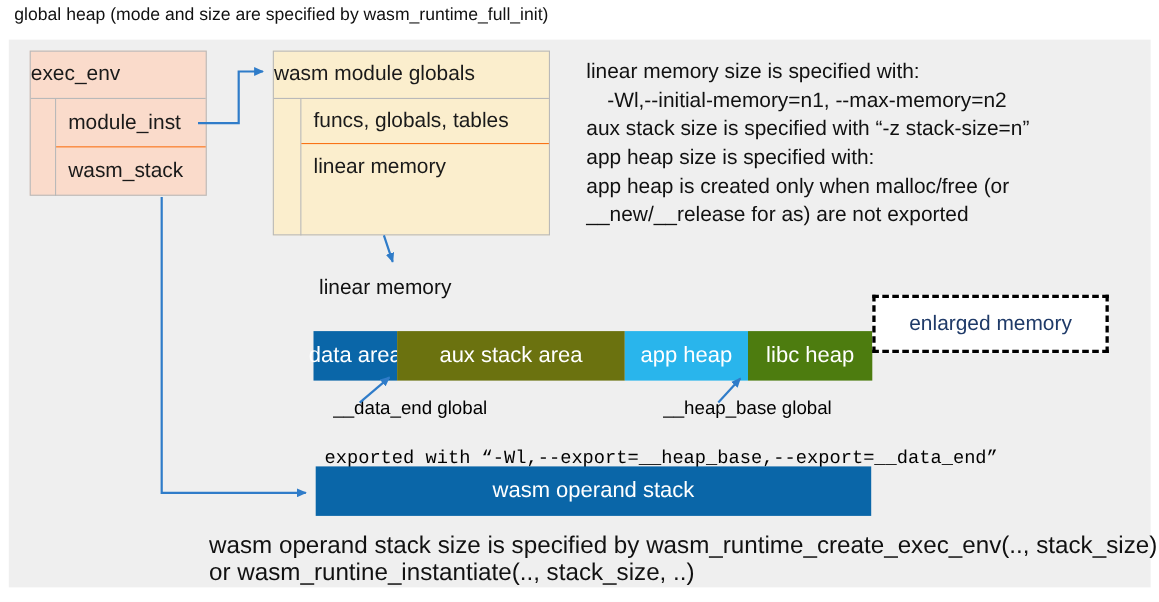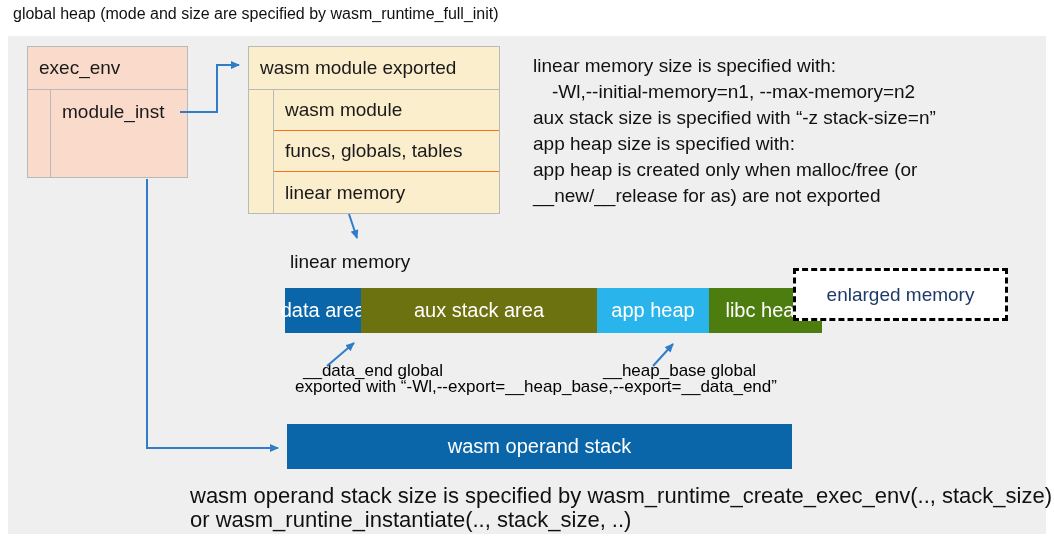--- a/index.html
+++ b/index.html
@@ -21,21 +21,21 @@
   .panel {
     position: absolute; left: 8px; top: 36px;
     width: 1038px; height: 498px;
     background: #efefef;
   }
 
   
   .sbox { position: absolute; border: 1px solid #b9b9b9; font-size: 19px; }
   .sbox .hdr {
     border-bottom: 1px solid #b9b9b9;
-    display: flex; align-items: center; padding-left: 11px;
+    display: flex; align-items: center; 
     white-space: nowrap;
   }
   .sbox .body { display: flex; }
   .sbox .strip { border-right: 1px solid #b9b9b9; }
   .sbox .rows { flex: 1; display: flex; flex-direction: column; }
   .sbox .row {
     display: flex; align-items: center; padding-left: 11px;
     border-bottom: 1px solid #f97316; white-space: nowrap;
   }
   .sbox .row:last-child { border-bottom: none; }
@@ -64,38 +64,38 @@
   .lm-label {
     position: absolute; left: 290px; top: 251px;
     font-size: 19px; color: #111; white-space: nowrap;
   }
   .membar {
     position: absolute; left: 285px; top: 288px; height: 45px;
     display: flex;
   }
   .memseg {
     height: 100%; display: flex; align-items: center; justify-content: center;
-    color: #ffffff; font-size: 20px; white-space: nowrap;
+    color: #ffffff; font-size: 20px; white-space: nowrap; margin-top: 13px;
   }
   .memseg.s0 { width: 76px; }
-  .memseg.s1 { width: 236px; }
+  .memseg.s1 { width: 207px; }
   .memseg.s2 { width: 112px; }
   .memseg.s3 { width: 113px; }
   .enlarged {
     position: absolute; left: 793px; top: 268px; width: 215px; height: 53px;
     background: #ffffff; border: 3px dashed #000000;
     display: flex; align-items: center; justify-content: center;
     font-size: 19px; white-space: nowrap;
   }
 
   
   .anno { position: absolute; font-size: 17px; color: #000000; white-space: nowrap; }
   #anno-data-end  { left: 303px; top: 361px; }
   #anno-heap-base { left: 603px; top: 361px; }
-  #anno-exported  { left: 295px; top: 377px; }
+  #anno-exported  { left: 295px; top: 408px; font-family: Liberation Mono, monospace; }
 
   
   .opstack {
     position: absolute; left: 287px; top: 424px; width: 505px; height: 45px;
     display: flex; align-items: center; justify-content: center;
     color: #ffffff; font-size: 20px; white-space: nowrap;
   }
 
   .notes-bottom {
     position: absolute; left: 190px; top: 484px;
@@ -113,30 +113,30 @@
   <div class="title">global heap (mode and size are specified by wasm_runtime_full_init)</div>
 
   <div class="panel"></div>
 
   <div class="sbox" id="exec-env-box">
     <div class="hdr">exec_env</div>
     <div class="body">
       <div class="strip"></div>
       <div class="rows">
         <div class="row">module_inst</div>
+        <div class="row">wasm_stack</div>
       </div>
     </div>
   </div>
 
   <div class="sbox" id="module-inst-box">
-    <div class="hdr">wasm module exported</div>
+    <div class="hdr">wasm module globals</div>
     <div class="body">
       <div class="strip"></div>
       <div class="rows">
-        <div class="row">wasm module</div>
         <div class="row">funcs, globals, tables</div>
         <div class="row">linear memory</div>
       </div>
     </div>
   </div>
 
   <div class="notes-right">
     <div>linear memory size is specified with:</div>
     <div class="indent">-Wl,--initial-memory=n1, --max-memory=n2</div>
     <div>aux stack size is specified with “-z stack-size=n”</div>

